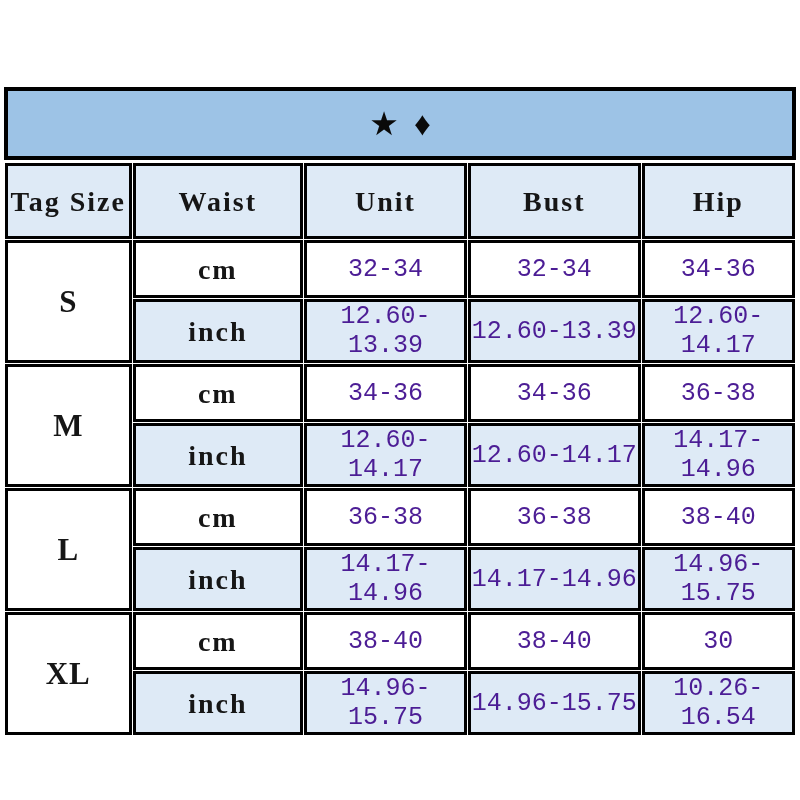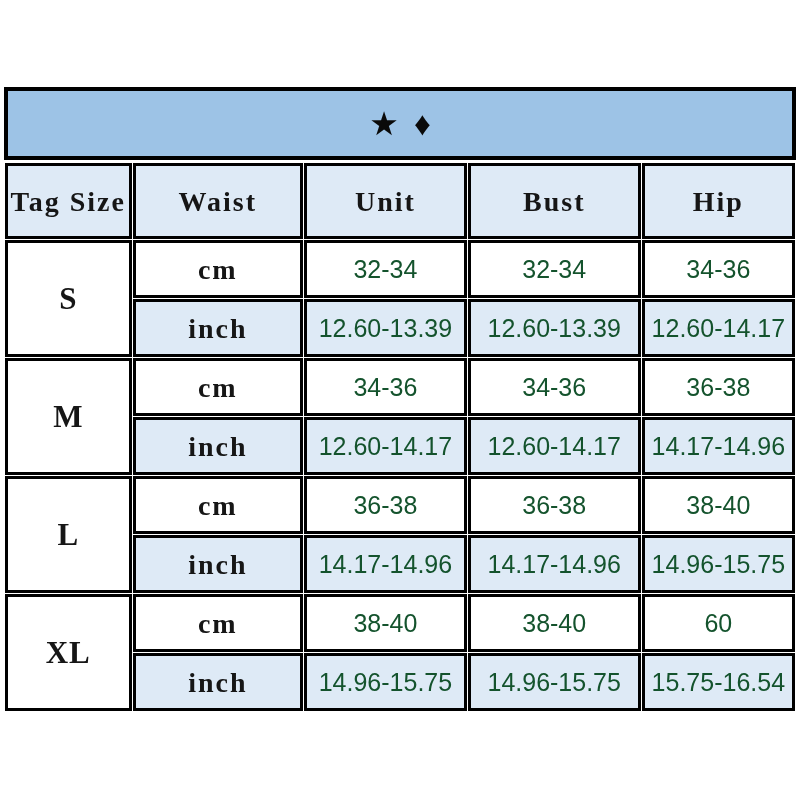--- a/index.html
+++ b/index.html
@@ -74,24 +74,24 @@
     font-size: 28px;
     line-height: 1.25;
   }
   .size-cell {
     font-family: "Liberation Serif", "DejaVu Serif", serif;
     font-weight: bold;
     letter-spacing: 1px;
     font-size: 31px;
   }
   .num {
-    font-family: Liberation Sans, sans-serif;
+    font-family: Liberation Mono, monospace;
     font-size: 25px;
     letter-spacing: 0;
-    color: #14532d;
+    color: #4c1d95;
   }
 </style>
 </head>
 <body>
 
 <div class="page">
 
   <div class="banner">
     <span class="icon">★</span>
     <span class="icon">♦</span>
@@ -154,24 +154,24 @@
         <td class="num">14.17-14.96</td>
         <td class="num">14.17-14.96</td>
         <td class="num">14.96-15.75</td>
       </tr>
 
       <tr class="drow">
         <td class="size-cell" rowspan="2">XL</td>
         <td class="serif">cm</td>
         <td class="num">38-40</td>
         <td class="num">38-40</td>
-        <td class="num">60</td>
+        <td class="num">30</td>
       </tr>
       <tr class="drow alt">
         <td class="serif">inch</td>
         <td class="num">14.96-15.75</td>
         <td class="num">14.96-15.75</td>
-        <td class="num">15.75-16.54</td>
+        <td class="num">10.26-16.54</td>
       </tr>
     </tbody>
   </table>
 
 </div>
 
 </body></html>

